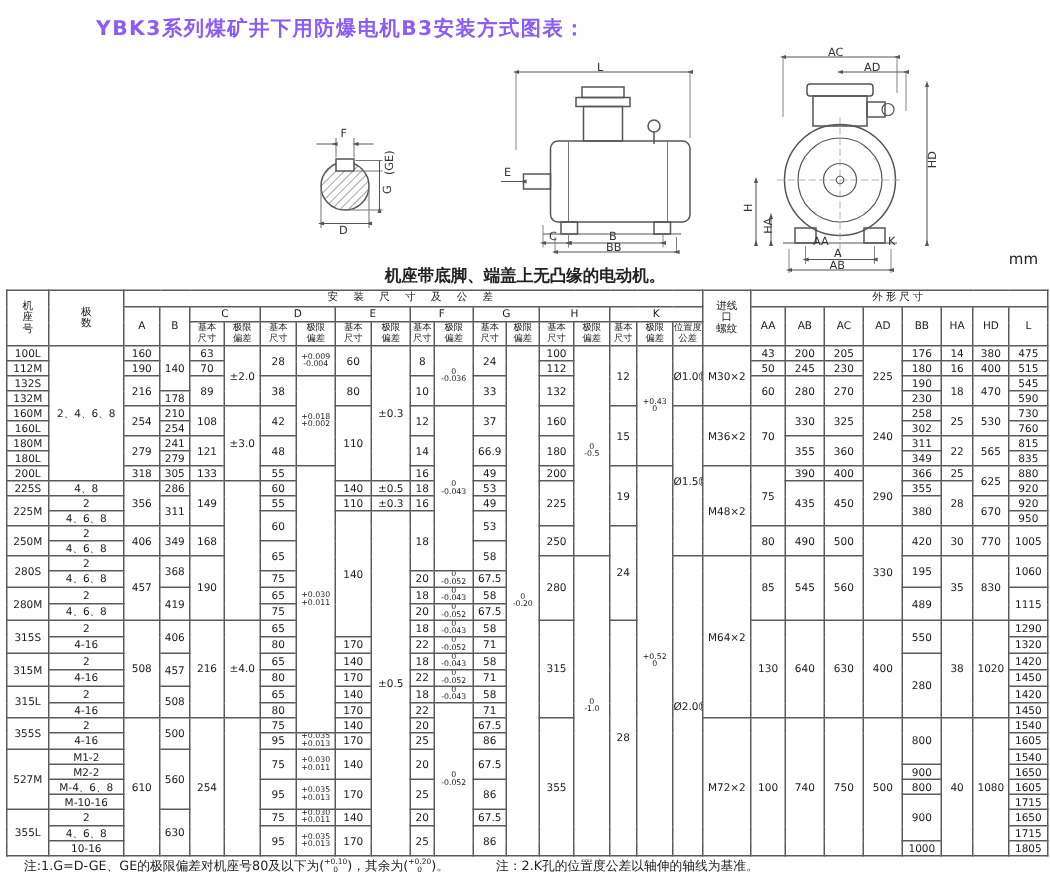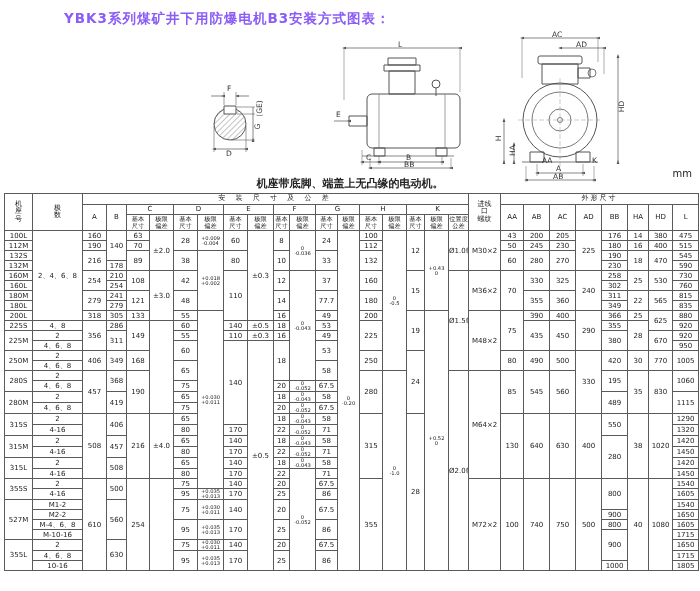--- a/index.html
+++ b/index.html
@@ -352,21 +352,21 @@
             <td>302</td>
             <td>760</td>
           </tr>
           <tr>
             <td>180M</td>
             <td rowspan="2">279</td>
             <td>241</td>
             <td rowspan="2">121</td>
             <td rowspan="2">48</td>
             <td rowspan="2">14</td>
-            <td rowspan="2">77.7</td>
+            <td rowspan="2">66.9</td>
             <td rowspan="2">180</td>
             <td rowspan="2">355</td>
             <td rowspan="2">360</td>
             <td>311</td>
             <td rowspan="2">22</td>
             <td rowspan="2">565</td>
             <td>815</td>
           </tr>
           <tr>
             <td>180L</td>
@@ -675,14 +675,27 @@
           </tr>
           <tr>
             <td>10-16</td>
             <td>1000</td>
             <td>1805</td>
           </tr>
         </tbody>
       </table>
   </div>
 
+  <div id="notes">
+    <span>
+      <span>注:1.G=D-GE、GE的极限偏差对机座号80及以下为(</span><span class="frac">
+          <span>+0.10</span>
+          <span>0</span>
+        </span><span>)，其余为(</span><span class="frac">
+          <span>+0.20</span>
+          <span>0</span>
+        </span><span>)。</span>
+    </span>
+    <span class="gap"></span>
+    <span>注：2.K孔的位置度公差以轴伸的轴线为基准。</span>
+  </div>
 
 </div>
 
 </body></html>

